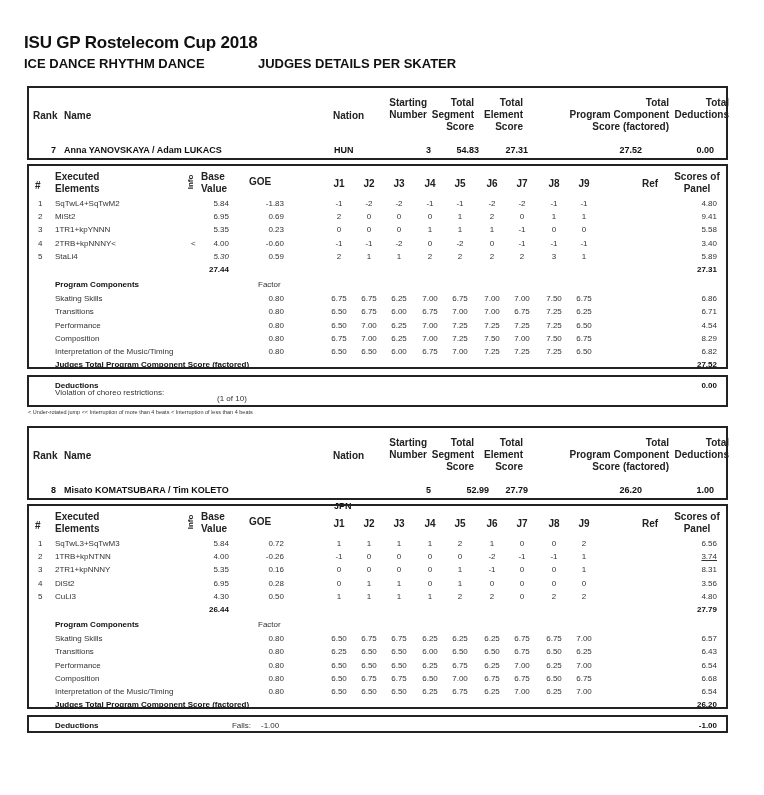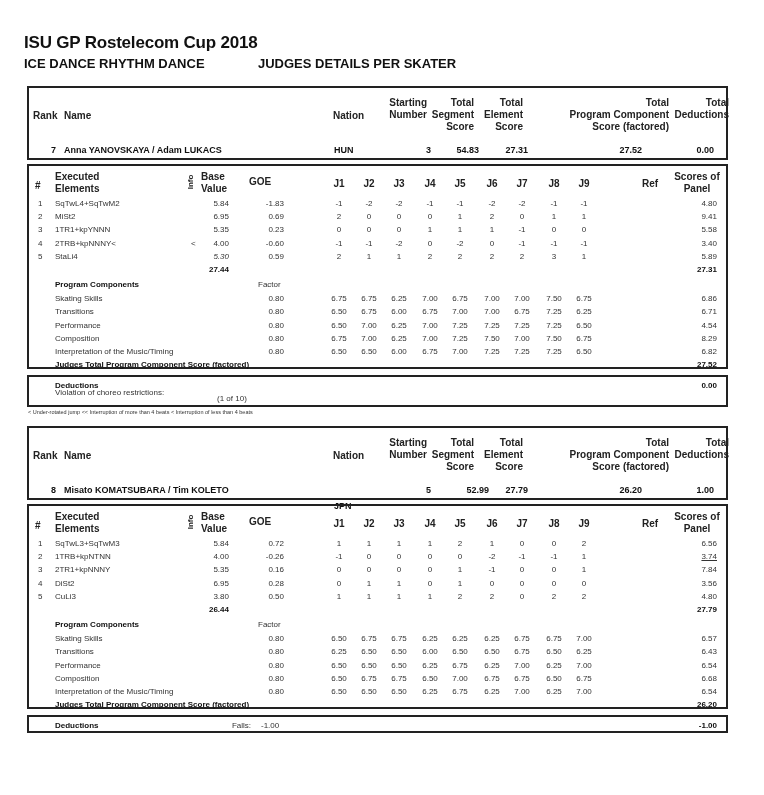--- a/index.html
+++ b/index.html
@@ -360,21 +360,21 @@
         <div class="t r" style="left:210px;width:45px;">0.16</div>
         <div class="t c" style="left:296px;width:28px;">0</div>
         <div class="t c" style="left:326px;width:28px;">0</div>
         <div class="t c" style="left:356px;width:28px;">0</div>
         <div class="t c" style="left:387px;width:28px;">0</div>
         <div class="t c" style="left:417px;width:28px;">1</div>
         <div class="t c" style="left:449px;width:28px;">-1</div>
         <div class="t c" style="left:479px;width:28px;">0</div>
         <div class="t c" style="left:511px;width:28px;">0</div>
         <div class="t c" style="left:541px;width:28px;">1</div>
-        <div class="t r" style="left:640px;width:48px;">7.84</div>
+        <div class="t r" style="left:640px;width:48px;">8.31</div>
       </div>
       <div style="position:absolute;left:0;top:72.6px;width:697px;height:12px;">
         <div class="t" style="left:9px;">4</div>
         <div class="t" style="left:26px;">DiSt2</div>
         <div class="t" style="left:162px;"></div>
         <div class="t r" style="left:160px;width:40px;">6.95</div>
         <div class="t r" style="left:210px;width:45px;">0.28</div>
         <div class="t c" style="left:296px;width:28px;">0</div>
         <div class="t c" style="left:326px;width:28px;">1</div>
         <div class="t c" style="left:356px;width:28px;">1</div>
@@ -383,21 +383,21 @@
         <div class="t c" style="left:449px;width:28px;">0</div>
         <div class="t c" style="left:479px;width:28px;">0</div>
         <div class="t c" style="left:511px;width:28px;">0</div>
         <div class="t c" style="left:541px;width:28px;">0</div>
         <div class="t r" style="left:640px;width:48px;">3.56</div>
       </div>
       <div style="position:absolute;left:0;top:85.8px;width:697px;height:12px;">
         <div class="t" style="left:9px;">5</div>
         <div class="t" style="left:26px;">CuLi3</div>
         <div class="t" style="left:162px;"></div>
-        <div class="t r" style="left:160px;width:40px;">3.80</div>
+        <div class="t r" style="left:160px;width:40px;">4.30</div>
         <div class="t r" style="left:210px;width:45px;">0.50</div>
         <div class="t c" style="left:296px;width:28px;">1</div>
         <div class="t c" style="left:326px;width:28px;">1</div>
         <div class="t c" style="left:356px;width:28px;">1</div>
         <div class="t c" style="left:387px;width:28px;">1</div>
         <div class="t c" style="left:417px;width:28px;">2</div>
         <div class="t c" style="left:449px;width:28px;">2</div>
         <div class="t c" style="left:479px;width:28px;">0</div>
         <div class="t c" style="left:511px;width:28px;">2</div>
         <div class="t c" style="left:541px;width:28px;">2</div>

